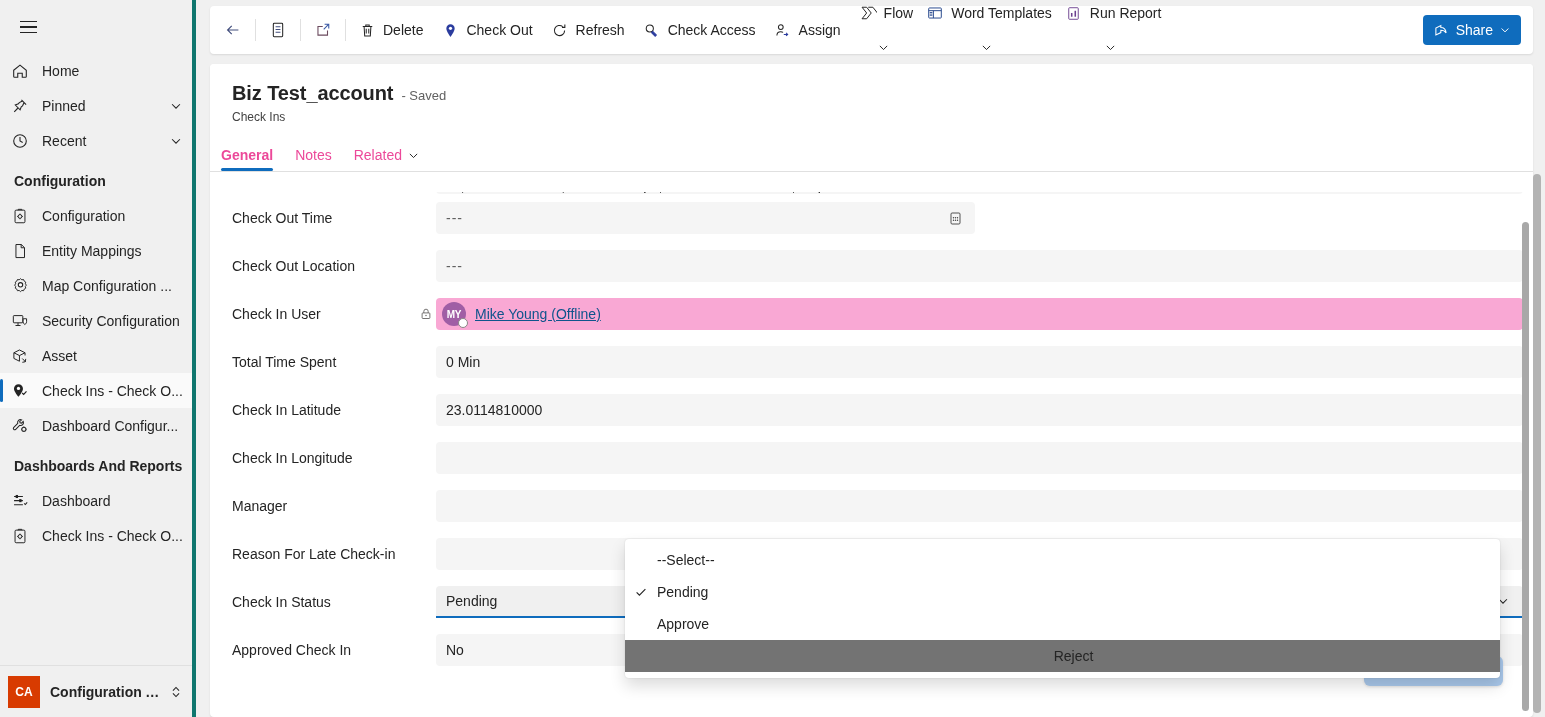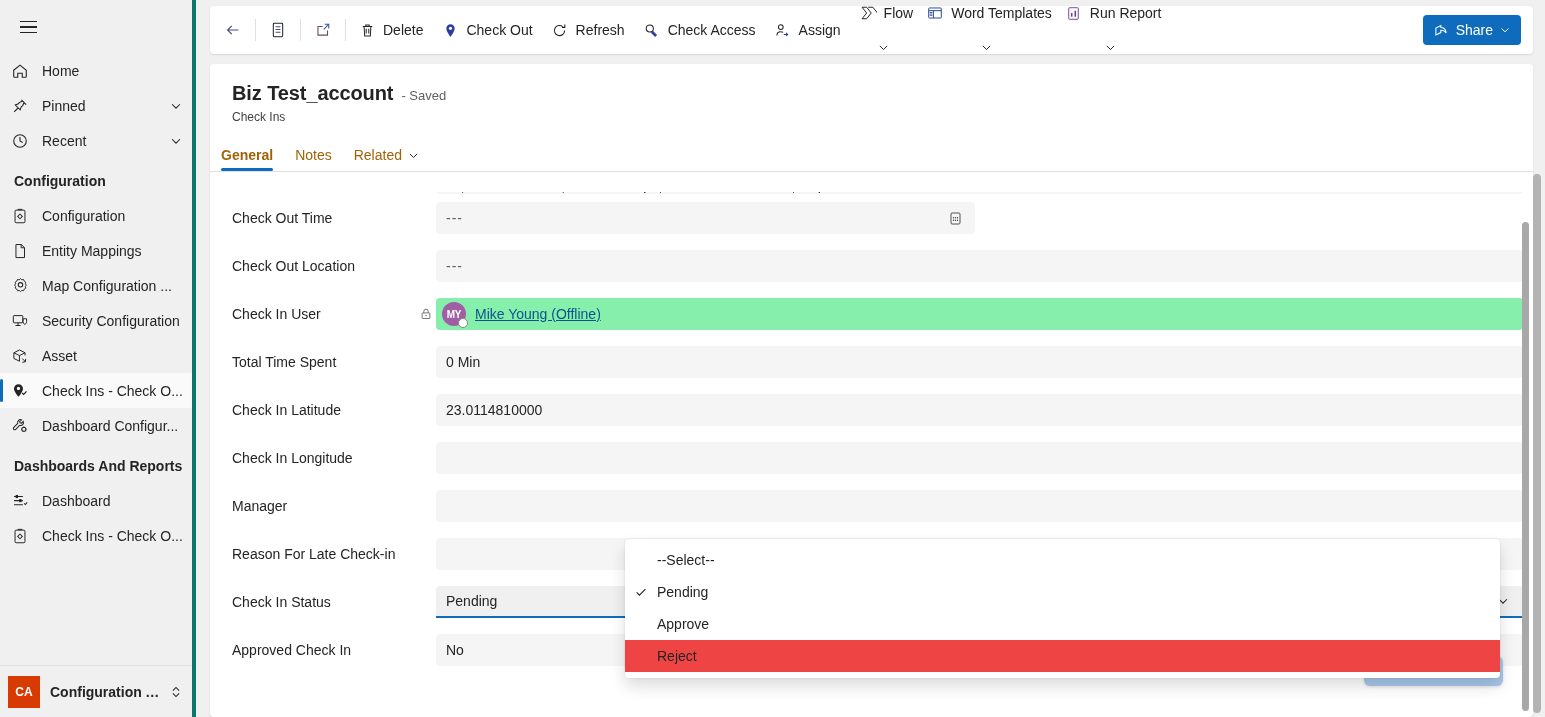--- a/index.html
+++ b/index.html
@@ -114,21 +114,21 @@
   }
 
   .form-header { padding: 18px 0 0 22px; }
   .rec-title-row { display: flex; align-items: baseline; gap: 8px; }
   .rec-title { font-size: 20px; font-weight: 700; color: #242424; letter-spacing: -0.1px; }
   .rec-saved { font-size: 13px; color: #616161; }
   .rec-sub { font-size: 12px; color: #424242; margin-top: 5px; }
 
   .tabs { display: flex; align-items: flex-end; margin-top: 13px; height: 34px; }
   .tab {
-    font-size: 14px; color: #a16207; padding: 0 11px 8px 11px;
+    font-size: 14px; color: #ec4899; padding: 0 11px 8px 11px;
     cursor: pointer; position: relative; display: flex; align-items: center; gap: 5px;
   }
   .tab:first-child { margin-left: 11px; padding-left: 0; }
   .tab.active { font-weight: 700; }
   .tab.active::after {
     content: ""; position: absolute; left: 0; right: 11px; bottom: 0;
     height: 3px; background: #0f6cbd; border-radius: 2px;
   }
   .tab:first-child.active::after { left: 0; right: 11px; }
 
@@ -153,21 +153,21 @@
   .f-ctrl {
     flex: 1 1 auto; height: 32px; background: #f5f5f5; border-radius: 4px;
     display: flex; align-items: center; padding: 0 8px 0 10px;
     font-size: 14px; color: #242424; position: relative; cursor: text;
   }
   .f-ctrl .dash { color: #616161; letter-spacing: 1px; }
   .f-ctrl .val { flex: 1 1 auto; overflow: hidden; white-space: nowrap; text-overflow: ellipsis; }
   .f-trail { width: 24px; height: 24px; display: flex; align-items: center; justify-content: center; flex: 0 0 24px; cursor: pointer; }
 
   
-  .f-ctrl.lookup { background: #86efac; padding-left: 6px; }
+  .f-ctrl.lookup { background: #f9a8d4; padding-left: 6px; }
   .user-pill { display: flex; align-items: center; gap: 9px; }
   .avatar {
     width: 24px; height: 24px; border-radius: 50%;
     background: #a05ea5; color: #fff; font-size: 10px; font-weight: 700;
     display: flex; align-items: center; justify-content: center;
     position: relative; flex: 0 0 24px; letter-spacing: -0.2px;
   }
   .presence {
     position: absolute; right: -2px; bottom: -2px; width: 10px; height: 10px;
     border-radius: 50%; background: #fff; border: 1.5px solid #8a8886;
@@ -184,21 +184,21 @@
   .dropdown {
     position: absolute; left: 415px; right: 33px; top: 475px;
     background: #fff; border-radius: 4px; padding: 5px 0 6px 0;
     box-shadow: 0 0 2px rgba(0,0,0,0.12), 0 8px 16px rgba(0,0,0,0.14);
     z-index: 30;
   }
   .dd-item {
     height: 32px; display: flex; align-items: center;
     font-size: 14px; color: #242424; padding: 0 10px 0 0; cursor: pointer;
   }
-  .dd-item.hovered { background: #ef4444; }
+  .dd-item.hovered { background: #737373; justify-content: center; }
   .dd-check {
     width: 32px; flex: 0 0 32px; display: flex; align-items: center; justify-content: center;
   }
 
   
   .enabled-pill {
     position: absolute; right: 30px; top: 592px;
     background: #a8c7ea; color: #1a4b7a; border-radius: 6px;
     height: 30px; display: flex; align-items: center; padding: 0 14px;
     font-size: 12px; z-index: 10; box-shadow: 0 1px 3px rgba(0,0,0,0.12);

